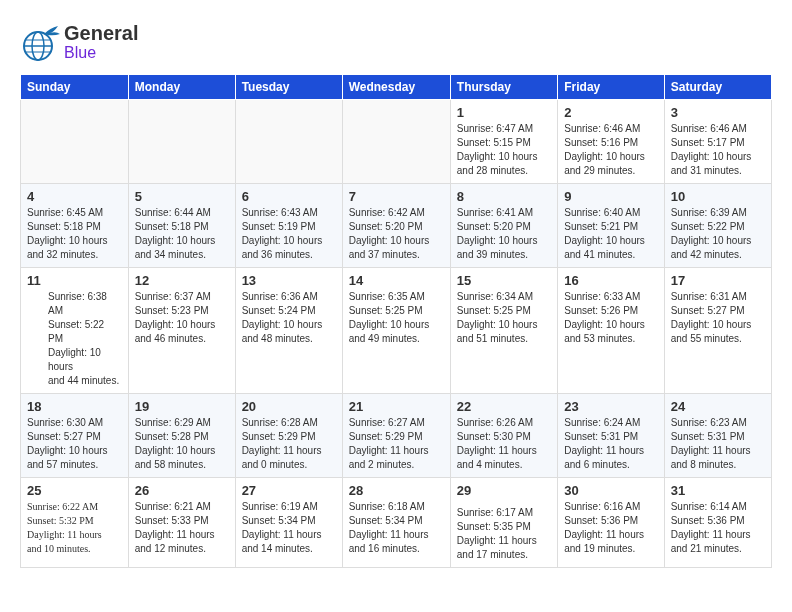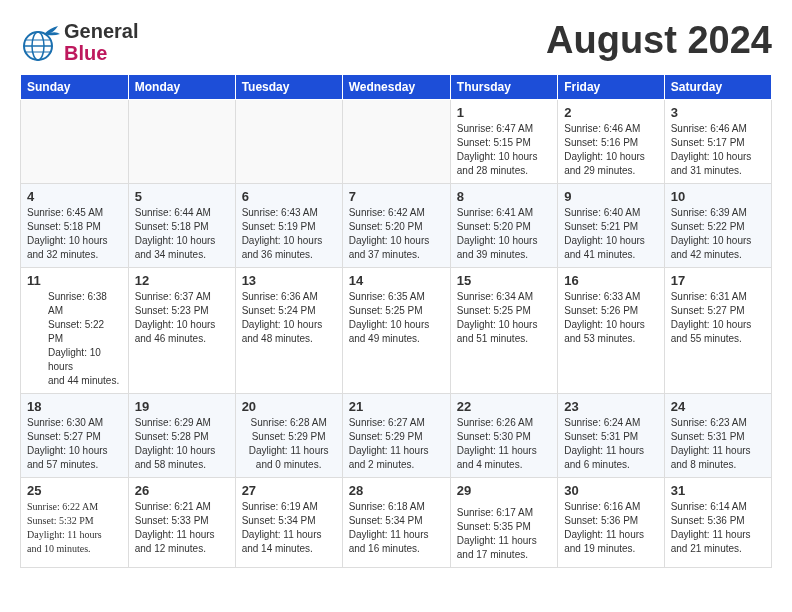--- a/index.html
+++ b/index.html
@@ -85,25 +85,24 @@
       <line x1="4" y1="26" x2="32" y2="26" stroke="#1a6faf" stroke-width="1.5"></line>
       <line x1="6" y1="20" x2="30" y2="20" stroke="#1a6faf" stroke-width="1"></line>
       <line x1="6" y1="32" x2="30" y2="32" stroke="#1a6faf" stroke-width="1"></line>
 
       <path d="M24 14 Q30 8 38 6 Q34 12 30 13 Q36 11 40 14 Q34 16 28 15 Z" fill="#1a6faf"></path>
     </svg>
     <div>
       <div style="font-size:20px;font-weight:bold;color:#333;line-height:1.1;">
         <span style="color:#333;">General</span>
       </div>
-      <div style="font-size:20px;font-weight:bold;color:#be185d;line-height:1.1;">Blue</div>
+      <div style="font-size:16px;font-weight:normal;color:#6d28d9;line-height:1.1;">Blue</div>
     </div>
   </div>
   <div class="title-section">
-    <div class="month-year">August 2024</div>
   </div>
 </div>
 
 <table class="calendar">
   <thead>
     <tr>
     <th>Sunday</th>
         <th>Monday</th>
         <th>Tuesday</th>
         <th>Wednesday</th>
@@ -252,21 +251,21 @@
         </td>
         <td>
           <div class="day-num">19</div>
           <div class="day-info" style="white-space: pre-line;">Sunrise: 6:29 AM
 Sunset: 5:28 PM
 Daylight: 10 hours
 and 58 minutes.</div>
         </td>
         <td>
           <div class="day-num">20</div>
-          <div class="day-info" style="white-space: pre-line; text-align: center;">Sunrise: 6:28 AM
+          <div class="day-info" style="white-space: pre-line;">Sunrise: 6:28 AM
 Sunset: 5:29 PM
 Daylight: 11 hours
 and 0 minutes.</div>
         </td>
         <td>
           <div class="day-num">21</div>
           <div class="day-info" style="white-space: pre-line;">Sunrise: 6:27 AM
 Sunset: 5:29 PM
 Daylight: 11 hours
 and 2 minutes.</div>

